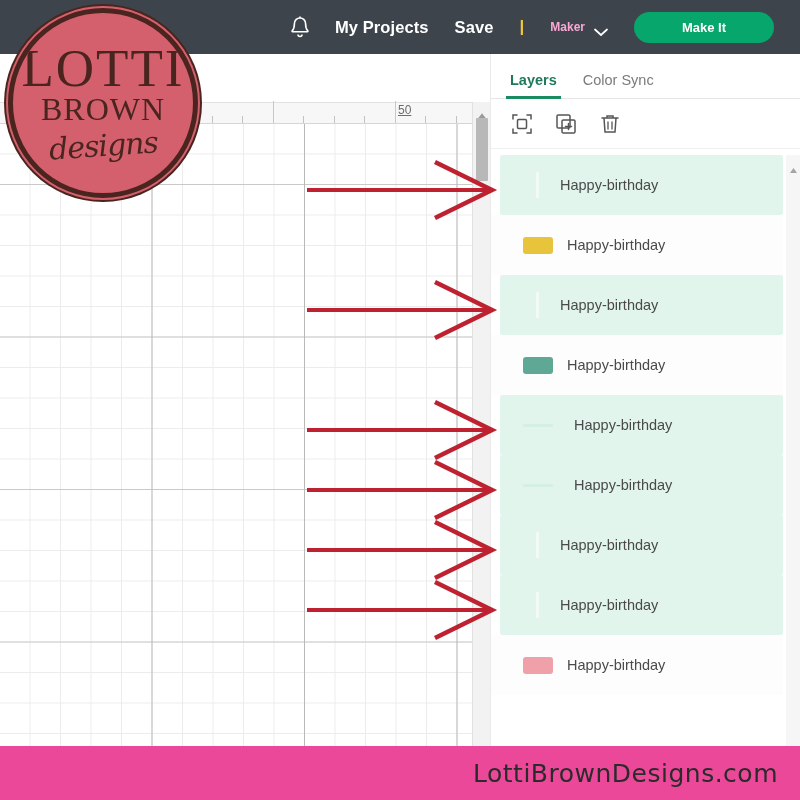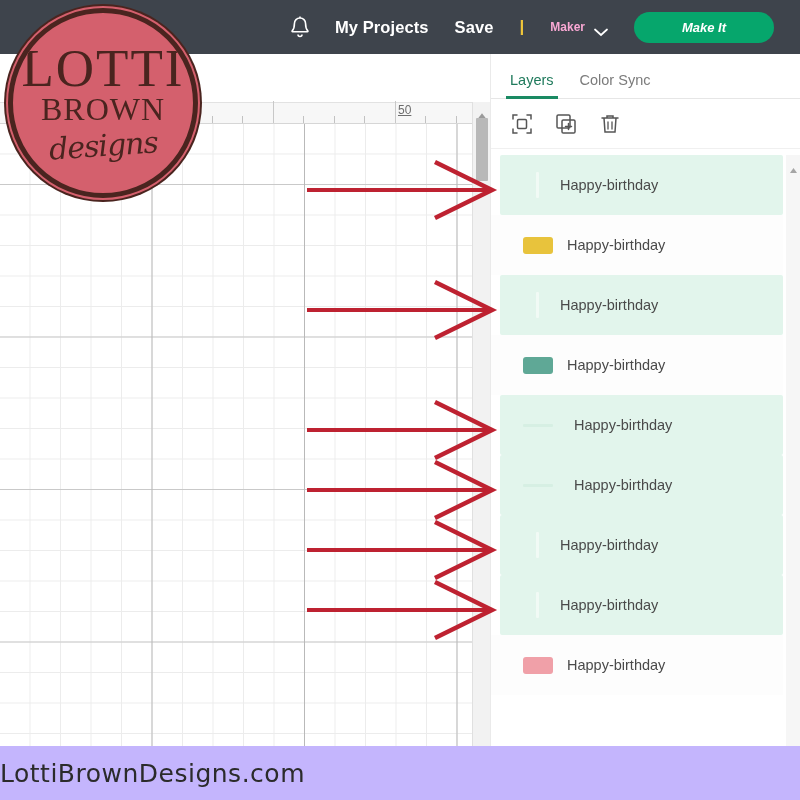--- a/index.html
+++ b/index.html
@@ -29,21 +29,21 @@
   .nav-sep { color: #f0c63a; font-size: 17px; font-weight: bold; margin-right: 26px; }
   .maker-group { display: flex; align-items: center; margin-right: 26px; }
   .maker-label { color: #f9a8d4; font-size: 12px; font-weight: bold; margin-right: 9px; }
   .chevron-down { width: 14px; height: 9px; }
   .make-it-btn {
     background: #06a66c; color: #ffffff;
     font-size: 13px; font-weight: bold;
     border-radius: 18px; border: none;
     width: 140px; height: 31px;
     display: flex; align-items: center; justify-content: center;
-    margin-right: 6px; cursor: pointer; font-style: italic;
+    margin-right: 6px; cursor: pointer;
   }
 
   
   .canvas-area {
     position: absolute; left: 0; top: 54px; width: 490px; height: 692px;
     background: #ffffff; overflow: hidden;
   }
   .ruler-h {
     position: absolute; left: 0; top: 48px; width: 472px; height: 22px;
     background: #f7f7f7; border-bottom: 1px solid #d6d6d6;
@@ -97,21 +97,21 @@
   }
   .tabs {
     position: absolute; left: 0; top: 0; width: 310px; height: 45px;
     border-bottom: 1px solid #e6e6e6;
     display: flex; align-items: flex-end; padding-left: 19px;
   }
   .tab {
     font-size: 14.5px; padding-bottom: 10px; margin-right: 26px;
     color: #7b7b7b; cursor: pointer; position: relative; white-space: nowrap;
   }
-  .tab.active { color: #1f7a5c; font-weight: normal; }
+  .tab.active { color: #1f7a5c; font-weight: bold; }
   .tab.active::after {
     content: ""; position: absolute; left: -4px; right: -4px; bottom: -1px;
     height: 3px; background: #1a8a63;
   }
   .toolstrip {
     position: absolute; left: 0; top: 45px; width: 310px; height: 50px;
     display: flex; align-items: center; padding-left: 18px;
     border-bottom: 1px solid #f0f0f0;
   }
   .tool-icon {
@@ -161,21 +161,21 @@
     line-height: 1.05; font-weight: normal;
   }
   .logo-line3 {
     font-family: "DejaVu Serif", serif; font-size: 30px; font-style: italic;
     margin-top: 2px; letter-spacing: -1px; transform: rotate(-4deg);
   }
 
   
   .footer {
     position: absolute; left: 0; top: 746px; width: 800px; height: 54px;
-    background: #c4b5fd; display: flex; align-items: center; 
+    background: #ec4899; display: flex; align-items: center; justify-content: flex-end;
     padding-right: 22px;
   }
   .footer-text {
     font-family: "DejaVu Sans", sans-serif; font-size: 25px; color: #2b2b2b;
     letter-spacing: .5px; white-space: nowrap;
   }
 </style>
 </head>
 <body>
 

